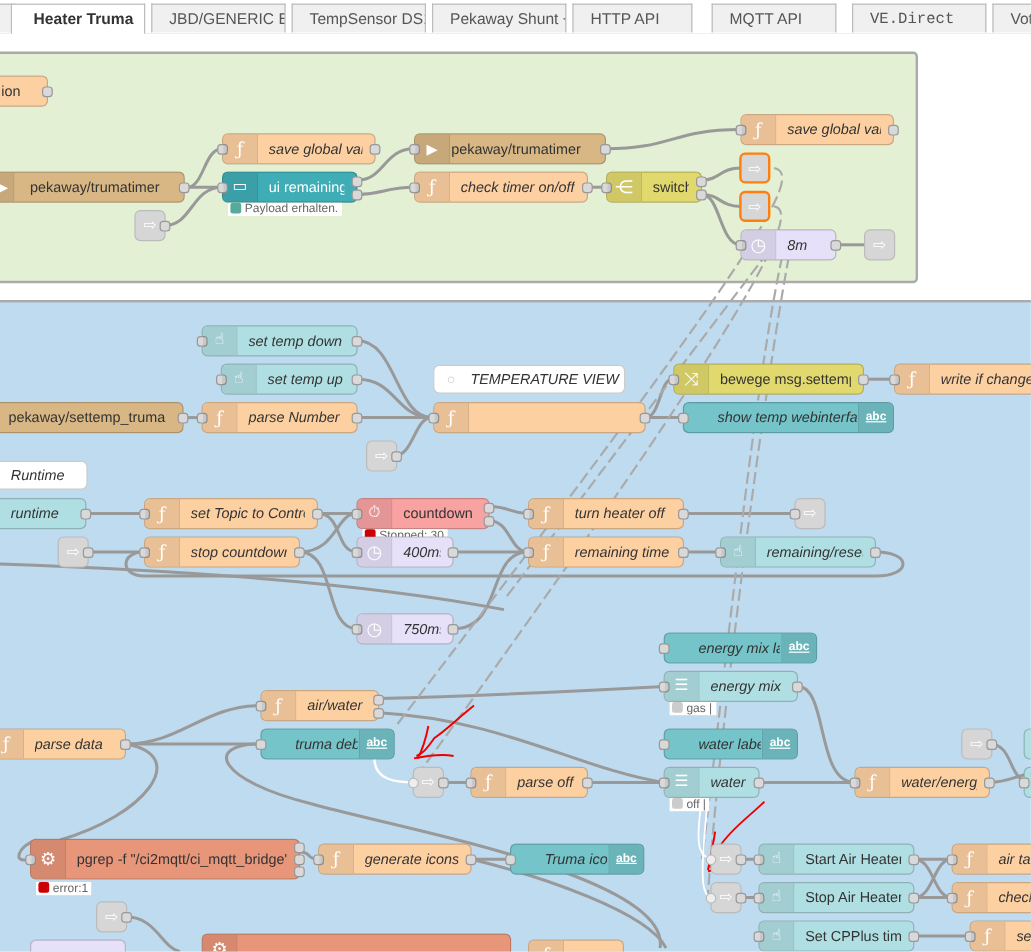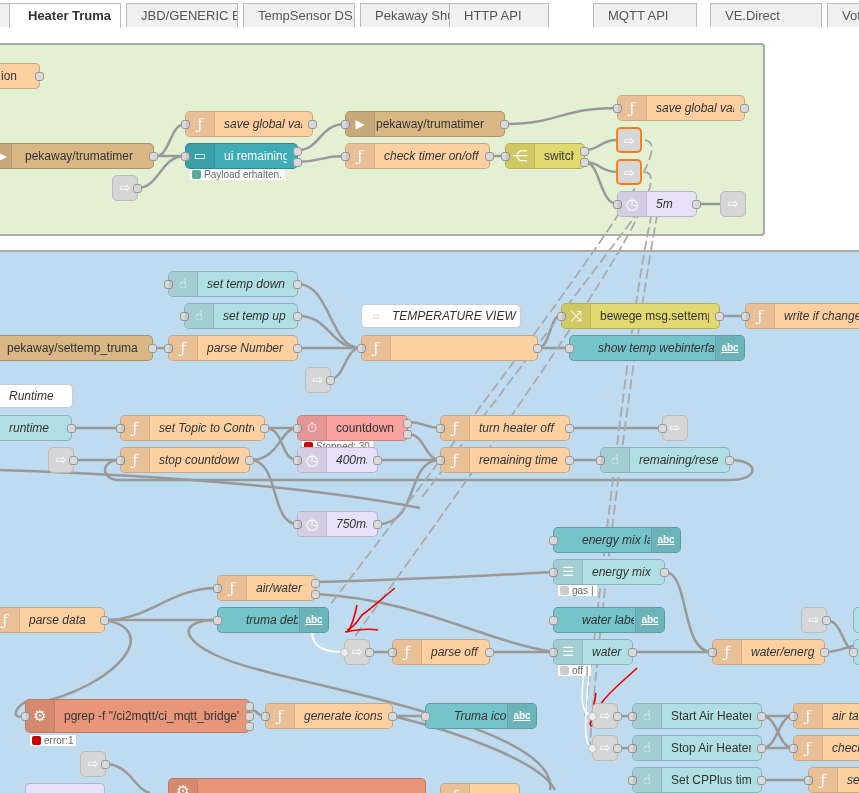--- a/index.html
+++ b/index.html
@@ -39,23 +39,23 @@
 </style>
 </head>
 <body>
 
 <div class="tabbar">
   <div class="tab" style="left:-5px;width:18px;"></div>
   <div class="tab active" style="left:9px;width:112px;">Heater Truma</div>
   <div class="tab" style="left:126px;width:112px;">JBD/GENERIC BMS</div>
   <div class="tab" style="left:243px;width:112px;">TempSensor DS18B</div>
   <div class="tab" style="left:360px;width:112px;">Pekaway Shunt + W</div>
-  <div class="tab" style="left:449px;width:100px;">HTTP API</div>
+  <div class="tab" style="left:477px;width:100px;">HTTP API</div>
   <div class="tab" style="left:593px;width:104px;">MQTT API</div>
-  <div class="tab" style="left:710px;width:112px;">VE.Direct</div>
+  <div class="tab" style="left:710px;width:112px;font-family:Liberation Mono, monospace;">VE.Direct</div>
   <div class="tab" style="left:827px;width:60px;">Votro</div>
 </div>
 
 <div class="workspace">
   <div class="group-green"></div>
   <div class="group-blue"></div>
 </div>
 
 <svg class="wires" viewBox="0 0 859 793">
   <g fill="none" stroke="#999" stroke-width="2.5">
@@ -211,21 +211,21 @@
 <div class="link sel" style="left:616px;top:127px;">
   <span>⇨</span>
 </div>
 <div class="link sel" style="left:616px;top:159px;">
   <span>⇨</span>
 </div>
 
 <div class="node c-delay" style="left:617px;top:191px;width:80px;">
   <span class="port in"></span>
   <span class="ic" style="font-family:'DejaVu Sans',sans-serif;">◷</span>
-  <span class="lbl it">5m</span>
+  <span class="lbl it">8m</span>
   <span class="port out"></span>
 </div>
 <div class="link" style="left:720px;top:191px;">
   <span>⇨</span>
 </div>
 
 <div class="node c-ui" style="left:168px;top:271px;width:130px;">
   <span class="port in"></span>
   <span class="ic" style="font-family:'DejaVu Sans',sans-serif;font-size:13px;">☝</span>
   <span class="lbl it">set temp down</span>

